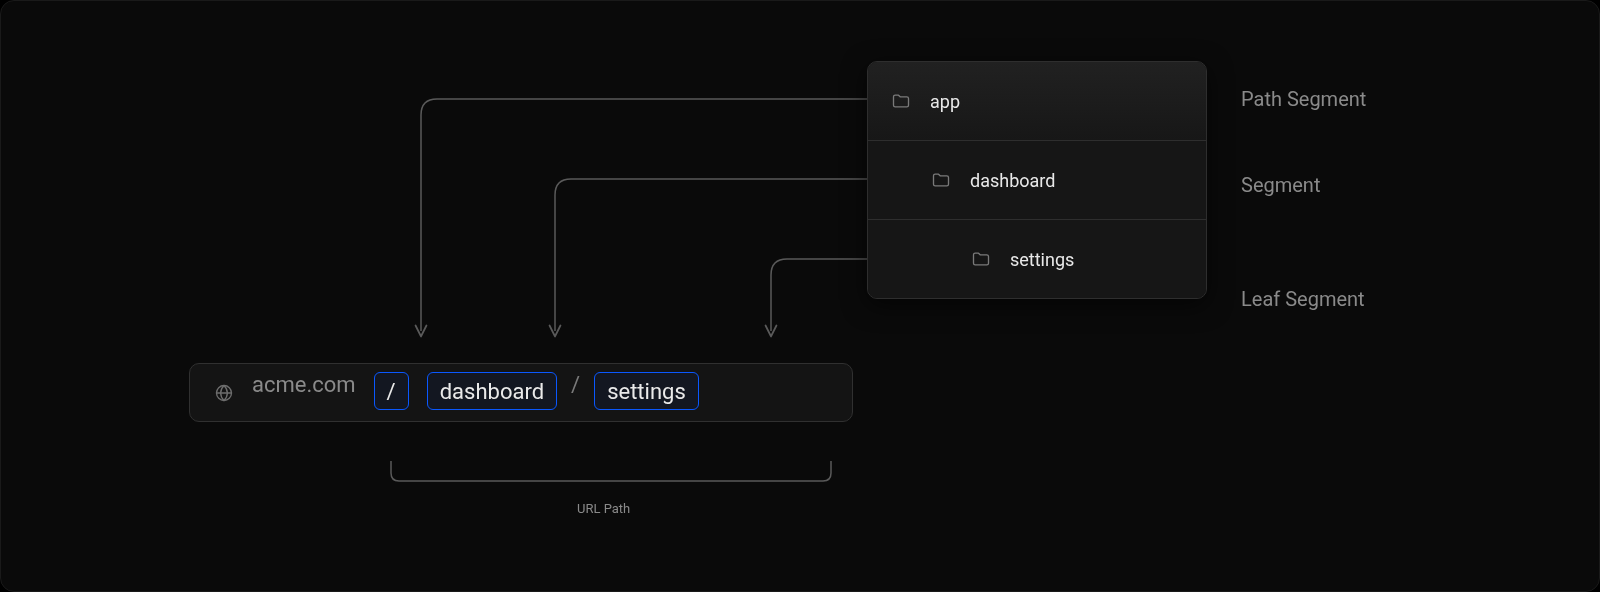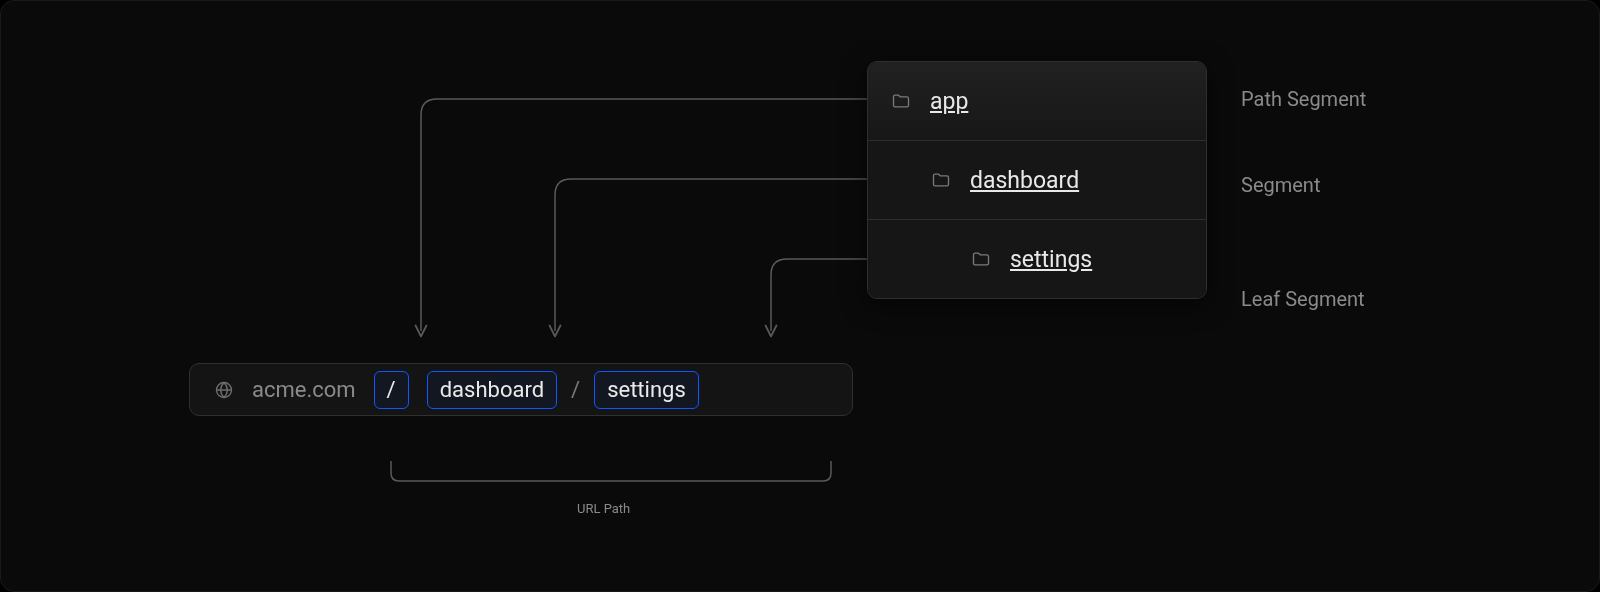--- a/index.html
+++ b/index.html
@@ -33,24 +33,23 @@
     border-radius: 10px;
     overflow: hidden;
     background: #141414;
     box-shadow: 0 6px 24px rgba(0,0,0,0.6);
   }
   .tree-row {
     display: flex;
     align-items: center;
     height: 78px;
     border-top: 1px solid #2e2e2e;
-    font-size: 23px;
+    font-size: 18px;
     color: #e9e9e9;
     background: #161616;
-    text-decoration: underline;
   }
   .tree-row:first-child {
     border-top: none;
     background: linear-gradient(180deg, #212121, #171717);
   }
   .tree-row .folder-icon {
     display: flex;
     align-items: center;
     justify-content: center;
     width: 22px;
@@ -73,27 +72,26 @@
   .seg-label.l0 { top: 86px; }
   .seg-label.l1 { top: 172px; }
   .seg-label.l2 { top: 246px; margin-top: 40px; }
 
   
   .urlbar {
     position: absolute;
     left: 188px;
     top: 362px;
     width: 664px;
-    height: 53px;
+    height: 59px;
     border: 1px solid #303030;
     border-radius: 10px;
     background: #141414;
     display: flex;
-    align-items: center;
-    padding: 0 24px;
+    padding: 8px 24px;
     box-sizing: border-box;
     font-size: 22px;
   }
   .globe-icon {
     color: #6e6e6e;
     margin-right: 18px;
     display: flex;
     align-items: center;
   }
   .domain {

